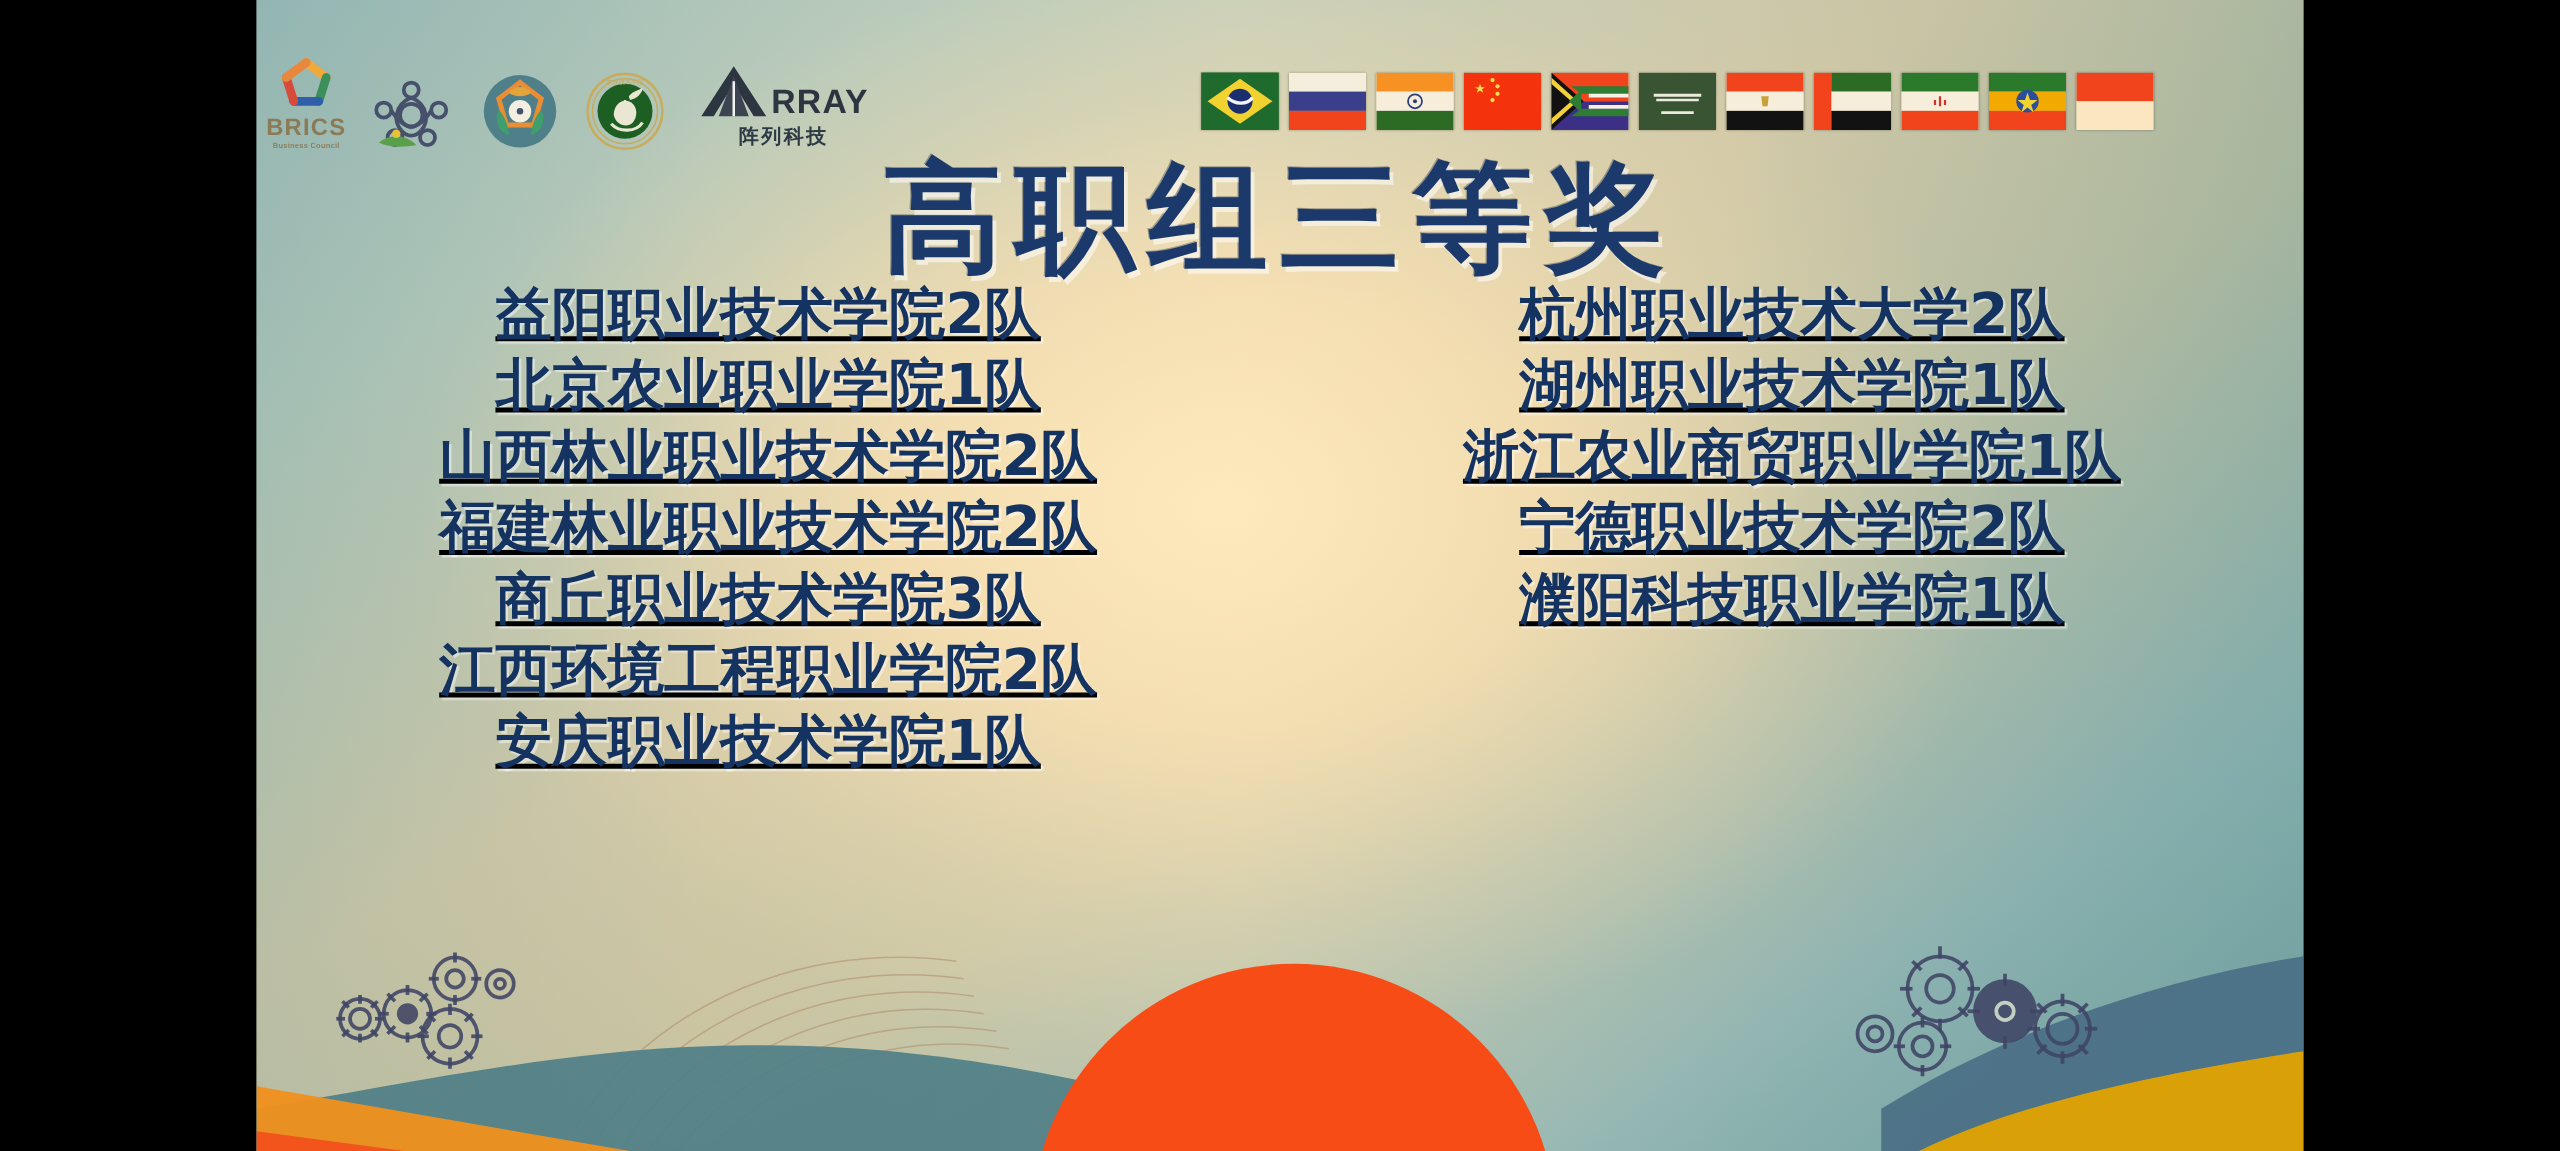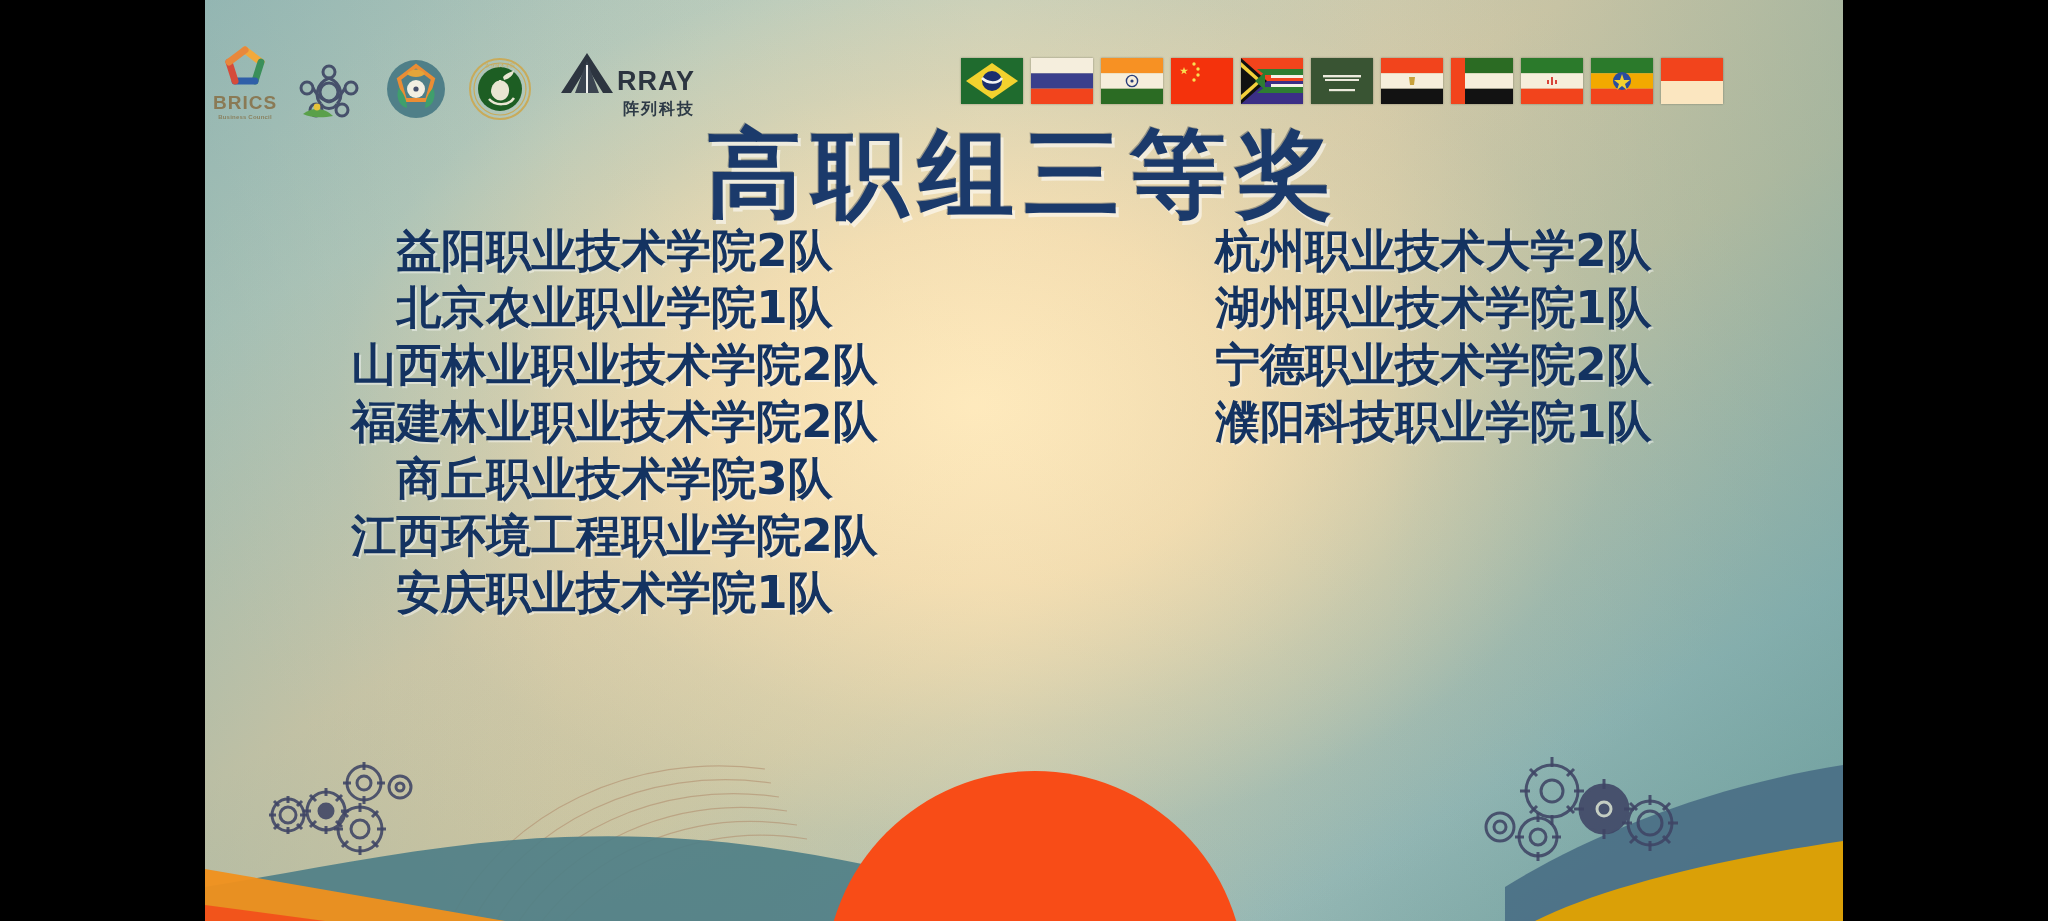--- a/index.html
+++ b/index.html
@@ -41,41 +41,41 @@
 
   .brics{ width:56px; }
   .brics .ring{ width:52px; height:46px; position:relative; }
   .brics .txt1{ font-size:19px; font-weight:700; letter-spacing:1px; color:#8a7a55; line-height:1; margin-top:2px;text-align:right;}
   .brics .txt2{ font-size:6px; font-weight:700; letter-spacing:.2px; color:#8a8260; line-height:1; margin-top:2px;}
 
   .emblem2{ width:68px; height:62px; }
   .emblem3{ width:62px; height:62px; }
   .emblem4{ width:62px; height:62px; }
 
-  .array{ display:flex; flex-direction:column; align-items:flex-end; margin-left:6px;}
+  .array{ display:flex; flex-direction:column; align-items:center; margin-left:6px;}
   .array .mark{ display:flex; align-items:flex-end; gap:2px; }
   .array .word{ font-size:27px; font-weight:700; color:#2d3540; letter-spacing:1px; line-height:.95; }
   .array .cn{ font-size:16px; font-weight:700; color:#2d3a46; letter-spacing:2px; margin-top:4px; }
 
   .flags{ position:absolute; right:120px; top:58px; display:flex; gap:8px; }
   .flag{ width:62px; height:46px; position:relative; overflow:hidden;
          box-shadow:0 0 2px rgba(0,0,0,.35); }
 
   
   .title{
     position:absolute; top:111px; left:0; width:1638px; text-align:center; z-index:12;
     font-family:"DejaVu Sans","Liberation Sans",sans-serif;
     font-size:96px; font-weight:700; color:#1b3a6b; letter-spacing:10px;
     text-shadow: 3px 4px 0 rgba(255,255,255,.55), -1px -1px 0 rgba(12,30,60,.35);
   }
 
   
   .columns{
     position:absolute; top:228px; left:0; width:1638px; z-index:12;
-    display:grid; grid-template-columns:1fr 1fr;
+    display:grid; grid-template-columns:1fr 1fr;text-decoration:underline;
   }
   .col{ display:flex; flex-direction:column; }
   .team{
     text-align:center;
     font-family:"DejaVu Sans","Liberation Sans",sans-serif;
     font-size:45px; font-weight:700; color:#143361; line-height:1; height:57px;
     letter-spacing:0px;
     text-shadow: 2px 2px 0 rgba(255,255,255,.45);
     white-space:nowrap;
   }
@@ -418,19 +418,20 @@
         <div class="team">北京农业职业学院1队</div>
         <div class="team">山西林业职业技术学院2队</div>
         <div class="team">福建林业职业技术学院2队</div>
         <div class="team">商丘职业技术学院3队</div>
         <div class="team">江西环境工程职业学院2队</div>
         <div class="team">安庆职业技术学院1队</div>
       </div>
       <div class="col">
         <div class="team">杭州职业技术大学2队</div>
         <div class="team">湖州职业技术学院1队</div>
+        <div class="team">浙江农业商贸职业学院1队</div>
         <div class="team">宁德职业技术学院2队</div>
         <div class="team">濮阳科技职业学院1队</div>
       </div>
     </div>
 
   </div>
 </div>
 
 </body></html>

